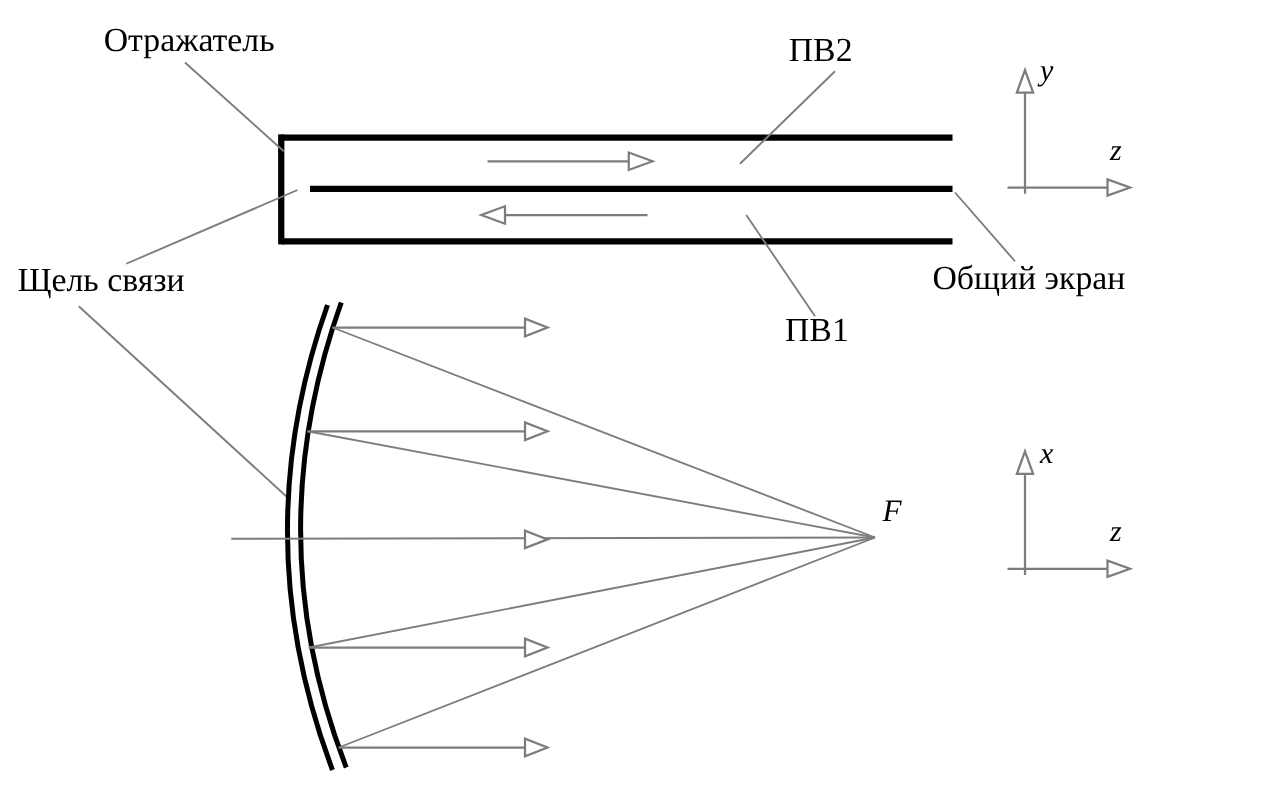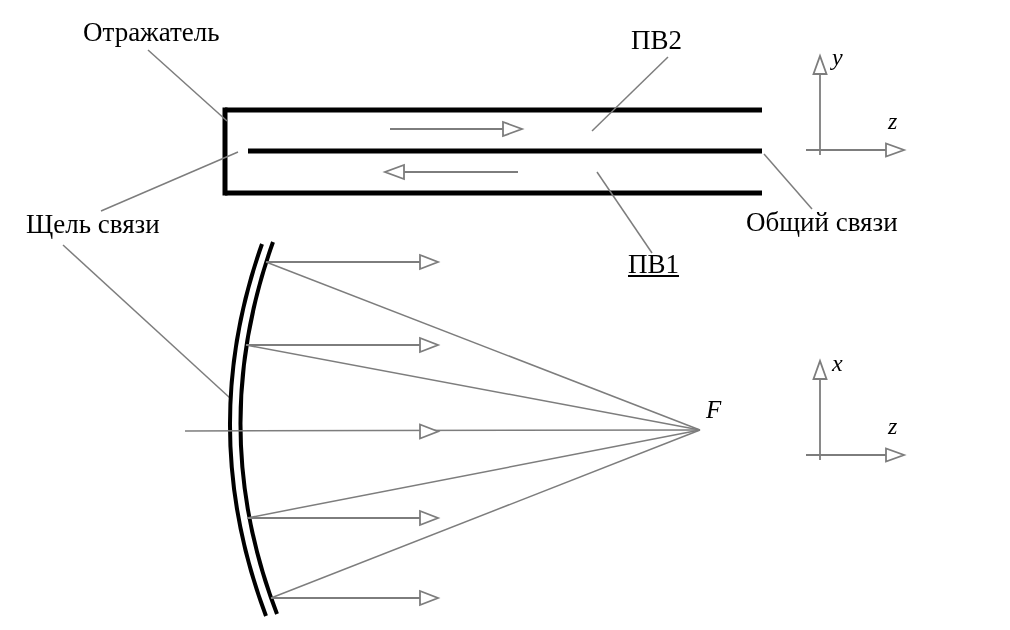--- a/index.html
+++ b/index.html
@@ -90,25 +90,25 @@
       <line x1="806" y1="455" x2="886" y2="455"></line>
       <polygon points="886,448.5 886,461.5 904,455" fill="#ffffff"></polygon>
     </g>
 
   </svg>
 
   <div class="lbl" style="left:83px; top:18px;">Отражатель</div>
 
   <div class="lbl" style="left:631px; top:26px;">ПВ2</div>
 
-  <div class="lbl" style="left:26px; top:210px;">Щель связи</div>
+  <div class="lbl" style="left:14px; top:210px;">Щель связи</div>
 
-  <div class="lbl" style="left:746px; top:208px;">Общий связи</div>
+  <div class="lbl" style="left:746px; top:208px;">Общий экран</div>
 
-  <div class="lbl" style="left:628px; top:250px;text-decoration:underline;">ПВ1</div>
+  <div class="lbl" style="left:628px; top:250px;">ПВ1</div>
 
   <div class="lbl axis-lbl" style="left:832px; top:44px;">y</div>
 
   <div class="lbl axis-lbl" style="left:888px; top:108px;">z</div>
 
   <div class="lbl axis-lbl" style="left:832px; top:350px;">x</div>
 
   <div class="lbl axis-lbl" style="left:888px; top:413px;">z</div>
 
   <div class="lbl focus-lbl" style="left:706px; top:396px;">F</div>

